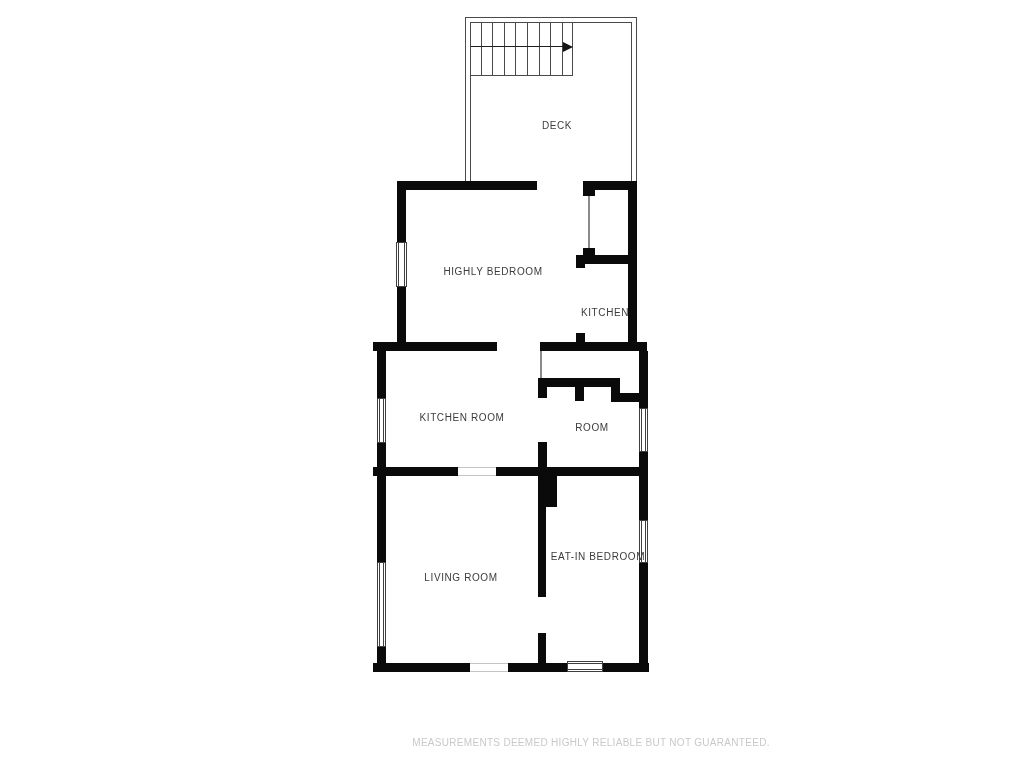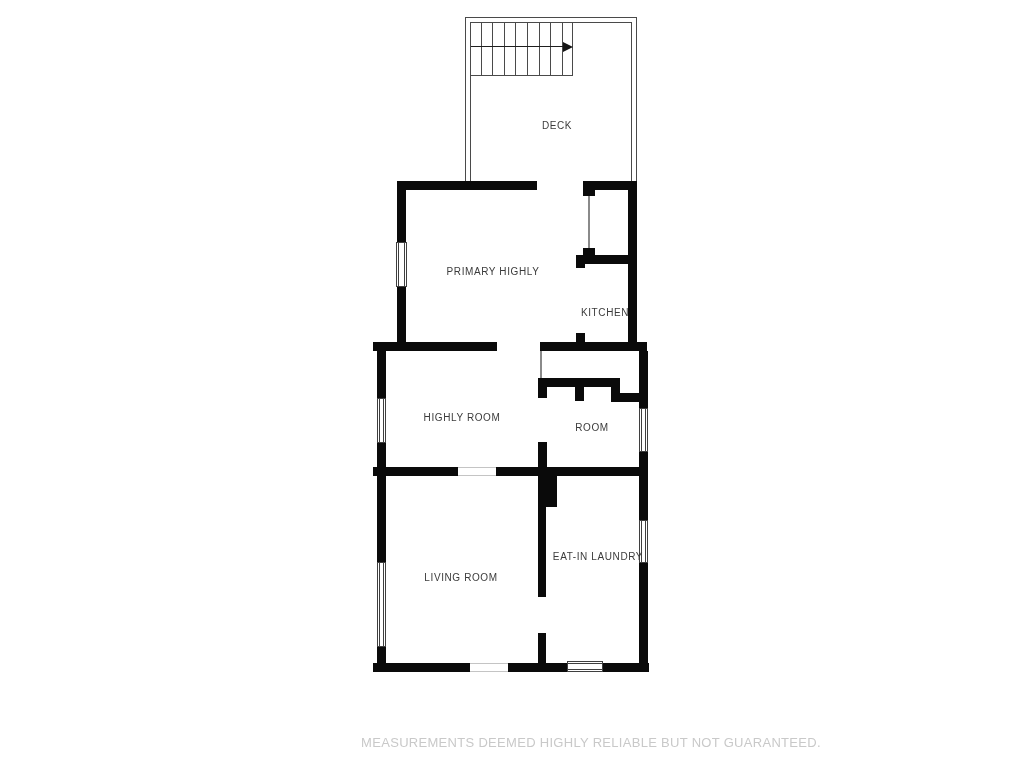--- a/index.html
+++ b/index.html
@@ -20,21 +20,21 @@
     border-top:5px solid transparent;border-bottom:5px solid transparent;border-left:10px solid #151515;}
   .win{position:absolute;background:#ffffff;border:1px solid #3f3f3f;box-sizing:border-box;}
   .win .pane-v{position:absolute;left:1px;right:1px;top:0;bottom:0;border-left:1px solid #3f3f3f;border-right:1px solid #3f3f3f;}
   .win .pane-h{position:absolute;top:1px;bottom:1px;left:0;right:0;border-top:1px solid #3f3f3f;border-bottom:1px solid #3f3f3f;}
   .room-label{
     position:absolute;transform:translate(-50%,-50%);
     font-size:10px;letter-spacing:0.6px;color:#3b3b3b;white-space:nowrap;
   }
   .disclaimer{
     position:absolute;transform:translate(-50%,-50%);
-    font-size:13px;letter-spacing:0.3px;color:#c9c9c9;white-space:nowrap;
+    font-size:10px;letter-spacing:0.3px;color:#c9c9c9;white-space:nowrap;
   }
 </style>
 </head>
 <body>
 
 <div id="plan">
 
   <div class="deckline" style="left:465px;top:17px;width:172px;height:164px;"></div>
   <div class="deckline" style="left:470px;top:22px;width:162px;height:159px;"></div>
 
@@ -107,22 +107,22 @@
     <div class="pane-v"></div>
   </div>
   <div class="win" style="left:377px;top:562px;width:9px;height:85px;">
     <div class="pane-v"></div>
   </div>
   <div class="win" style="left:567px;top:661px;width:36px;height:11px;">
     <div class="pane-h"></div>
   </div>
 
   <div class="room-label" style="left:557px;top:125px;">DECK</div>
-  <div class="room-label" style="left:493px;top:271px;">PRIMARY HIGHLY</div>
+  <div class="room-label" style="left:493px;top:271px;">HIGHLY BEDROOM</div>
   <div class="room-label" style="left:605px;top:312px;">KITCHEN</div>
-  <div class="room-label" style="left:462px;top:417px;">HIGHLY ROOM</div>
+  <div class="room-label" style="left:462px;top:417px;">KITCHEN ROOM</div>
   <div class="room-label" style="left:592px;top:427px;">ROOM</div>
   <div class="room-label" style="left:461px;top:577px;">LIVING ROOM</div>
-  <div class="room-label" style="left:598px;top:556px;">EAT-IN LAUNDRY</div>
+  <div class="room-label" style="left:598px;top:556px;">EAT-IN BEDROOM</div>
 
   <div class="disclaimer" style="left:591px;top:742px;">MEASUREMENTS DEEMED HIGHLY RELIABLE BUT NOT GUARANTEED.</div>
 
 </div>
 
 </body></html>

